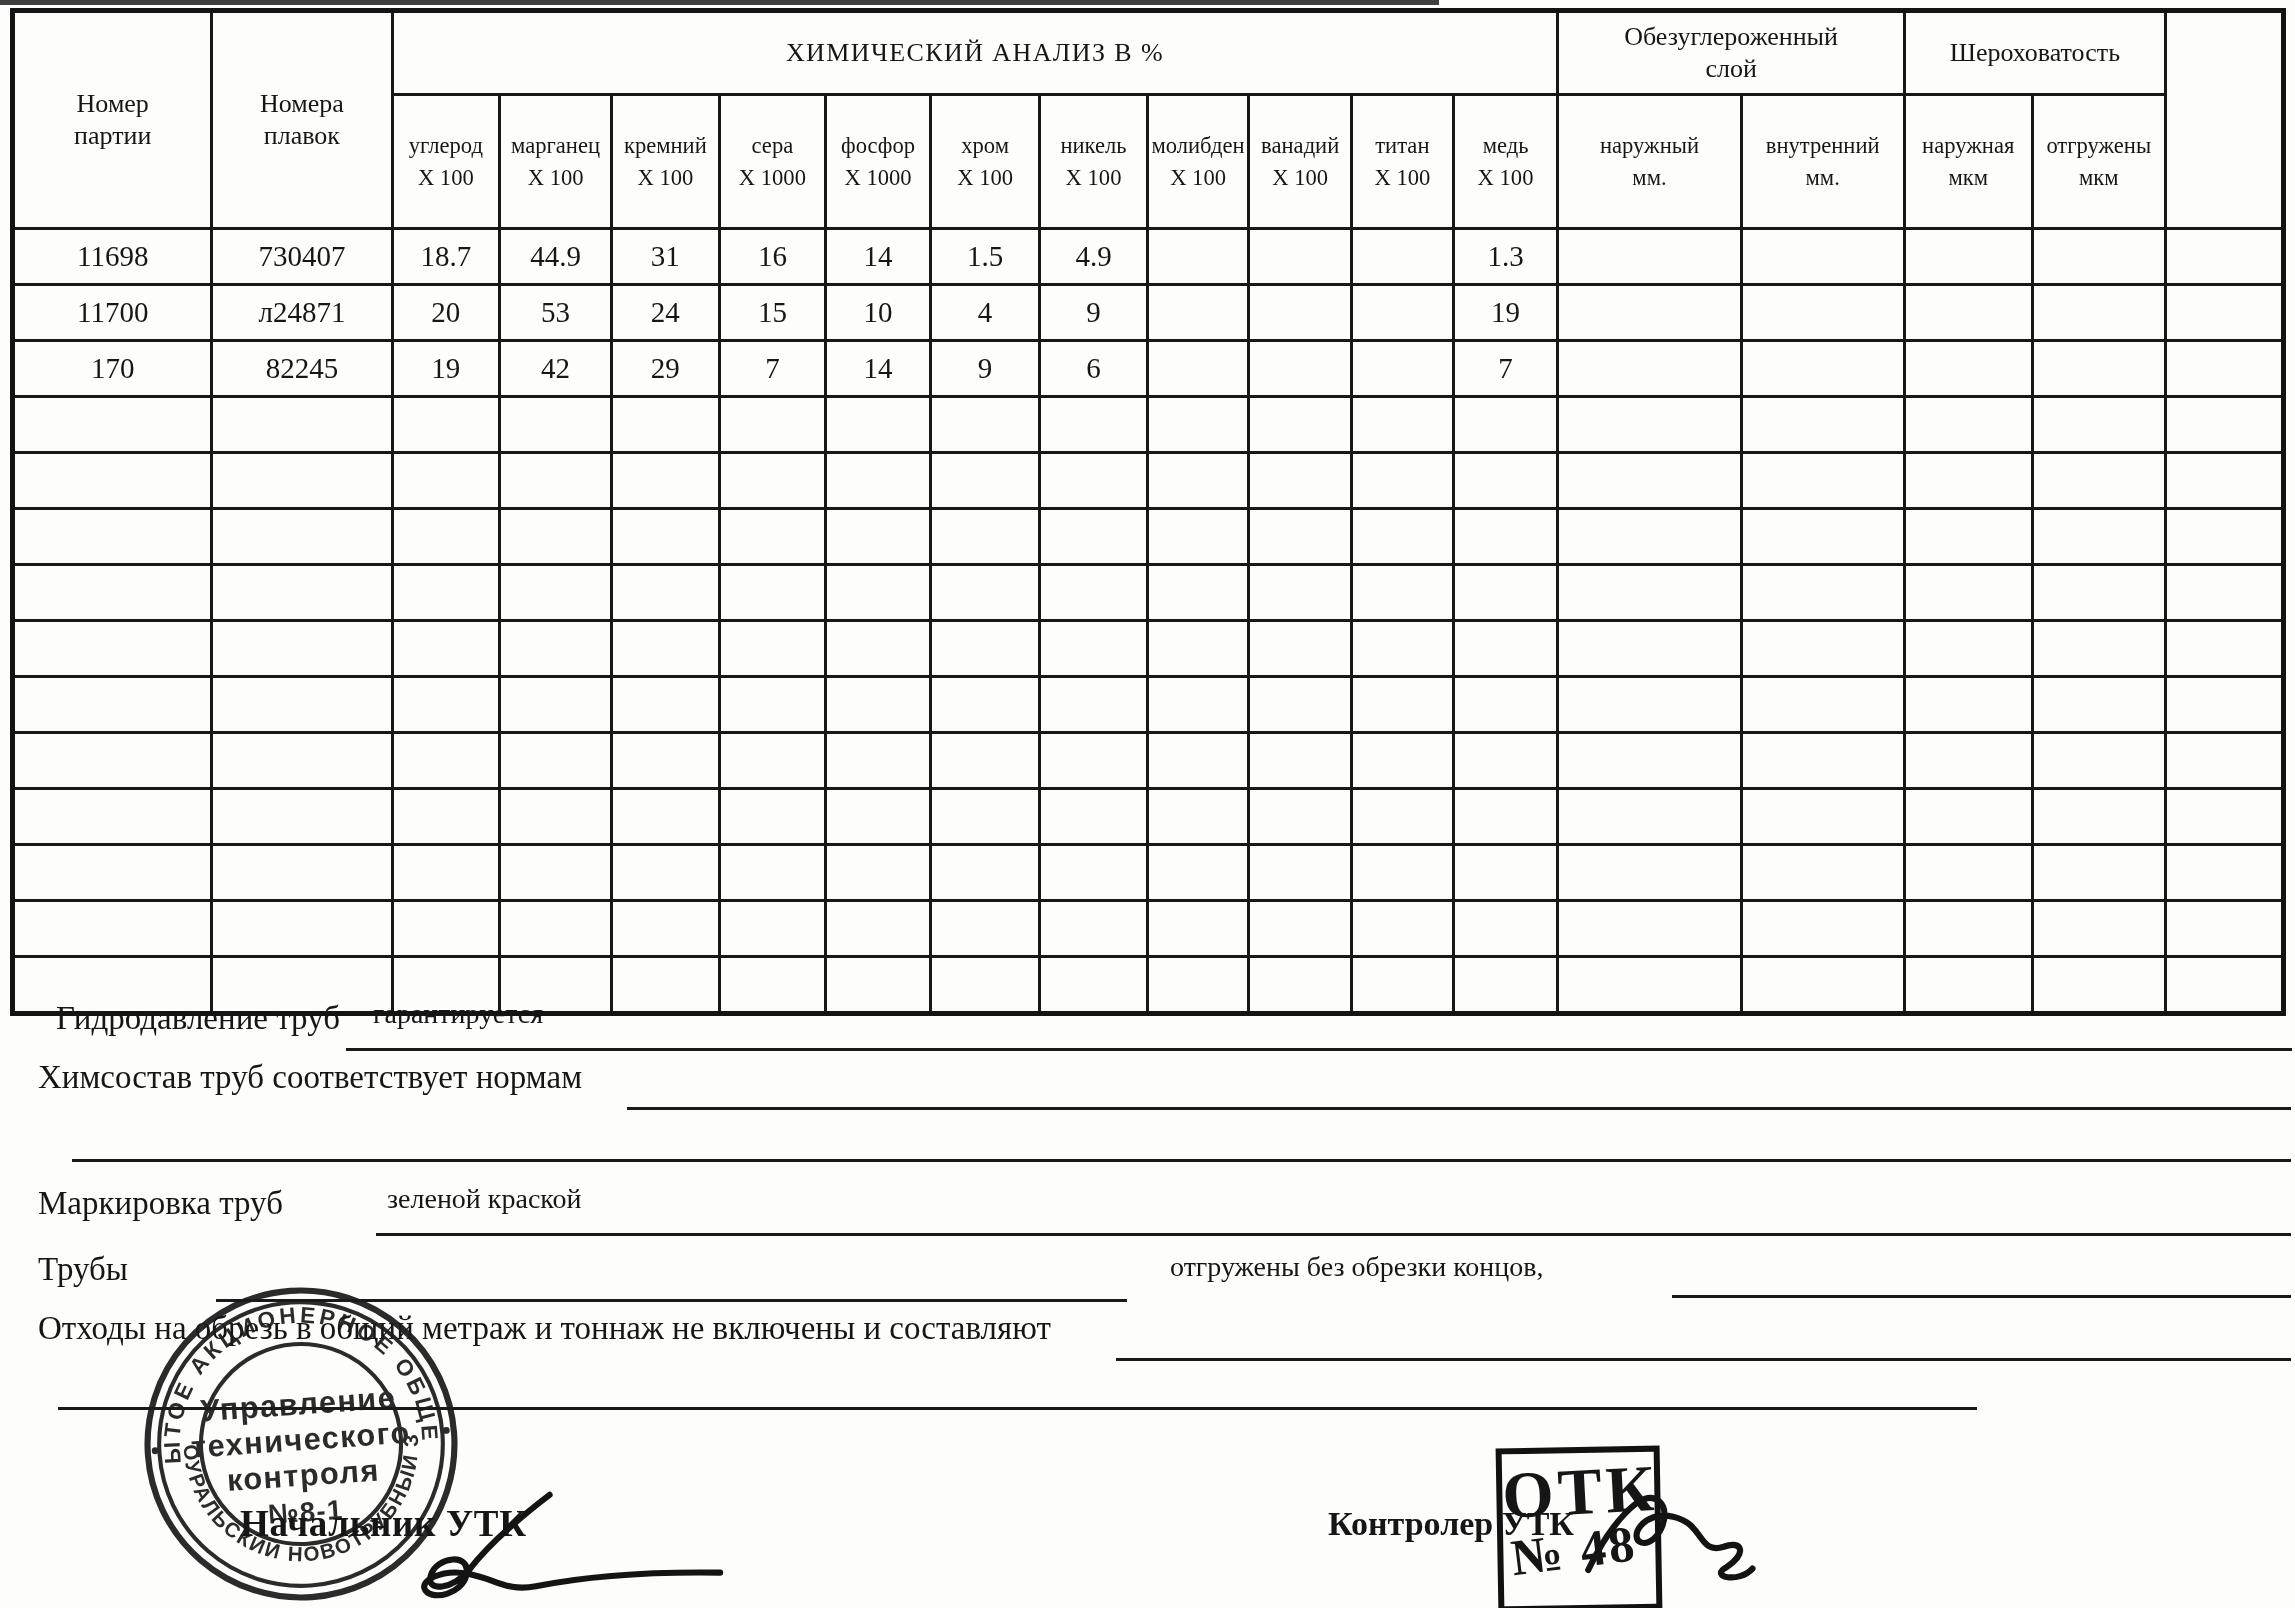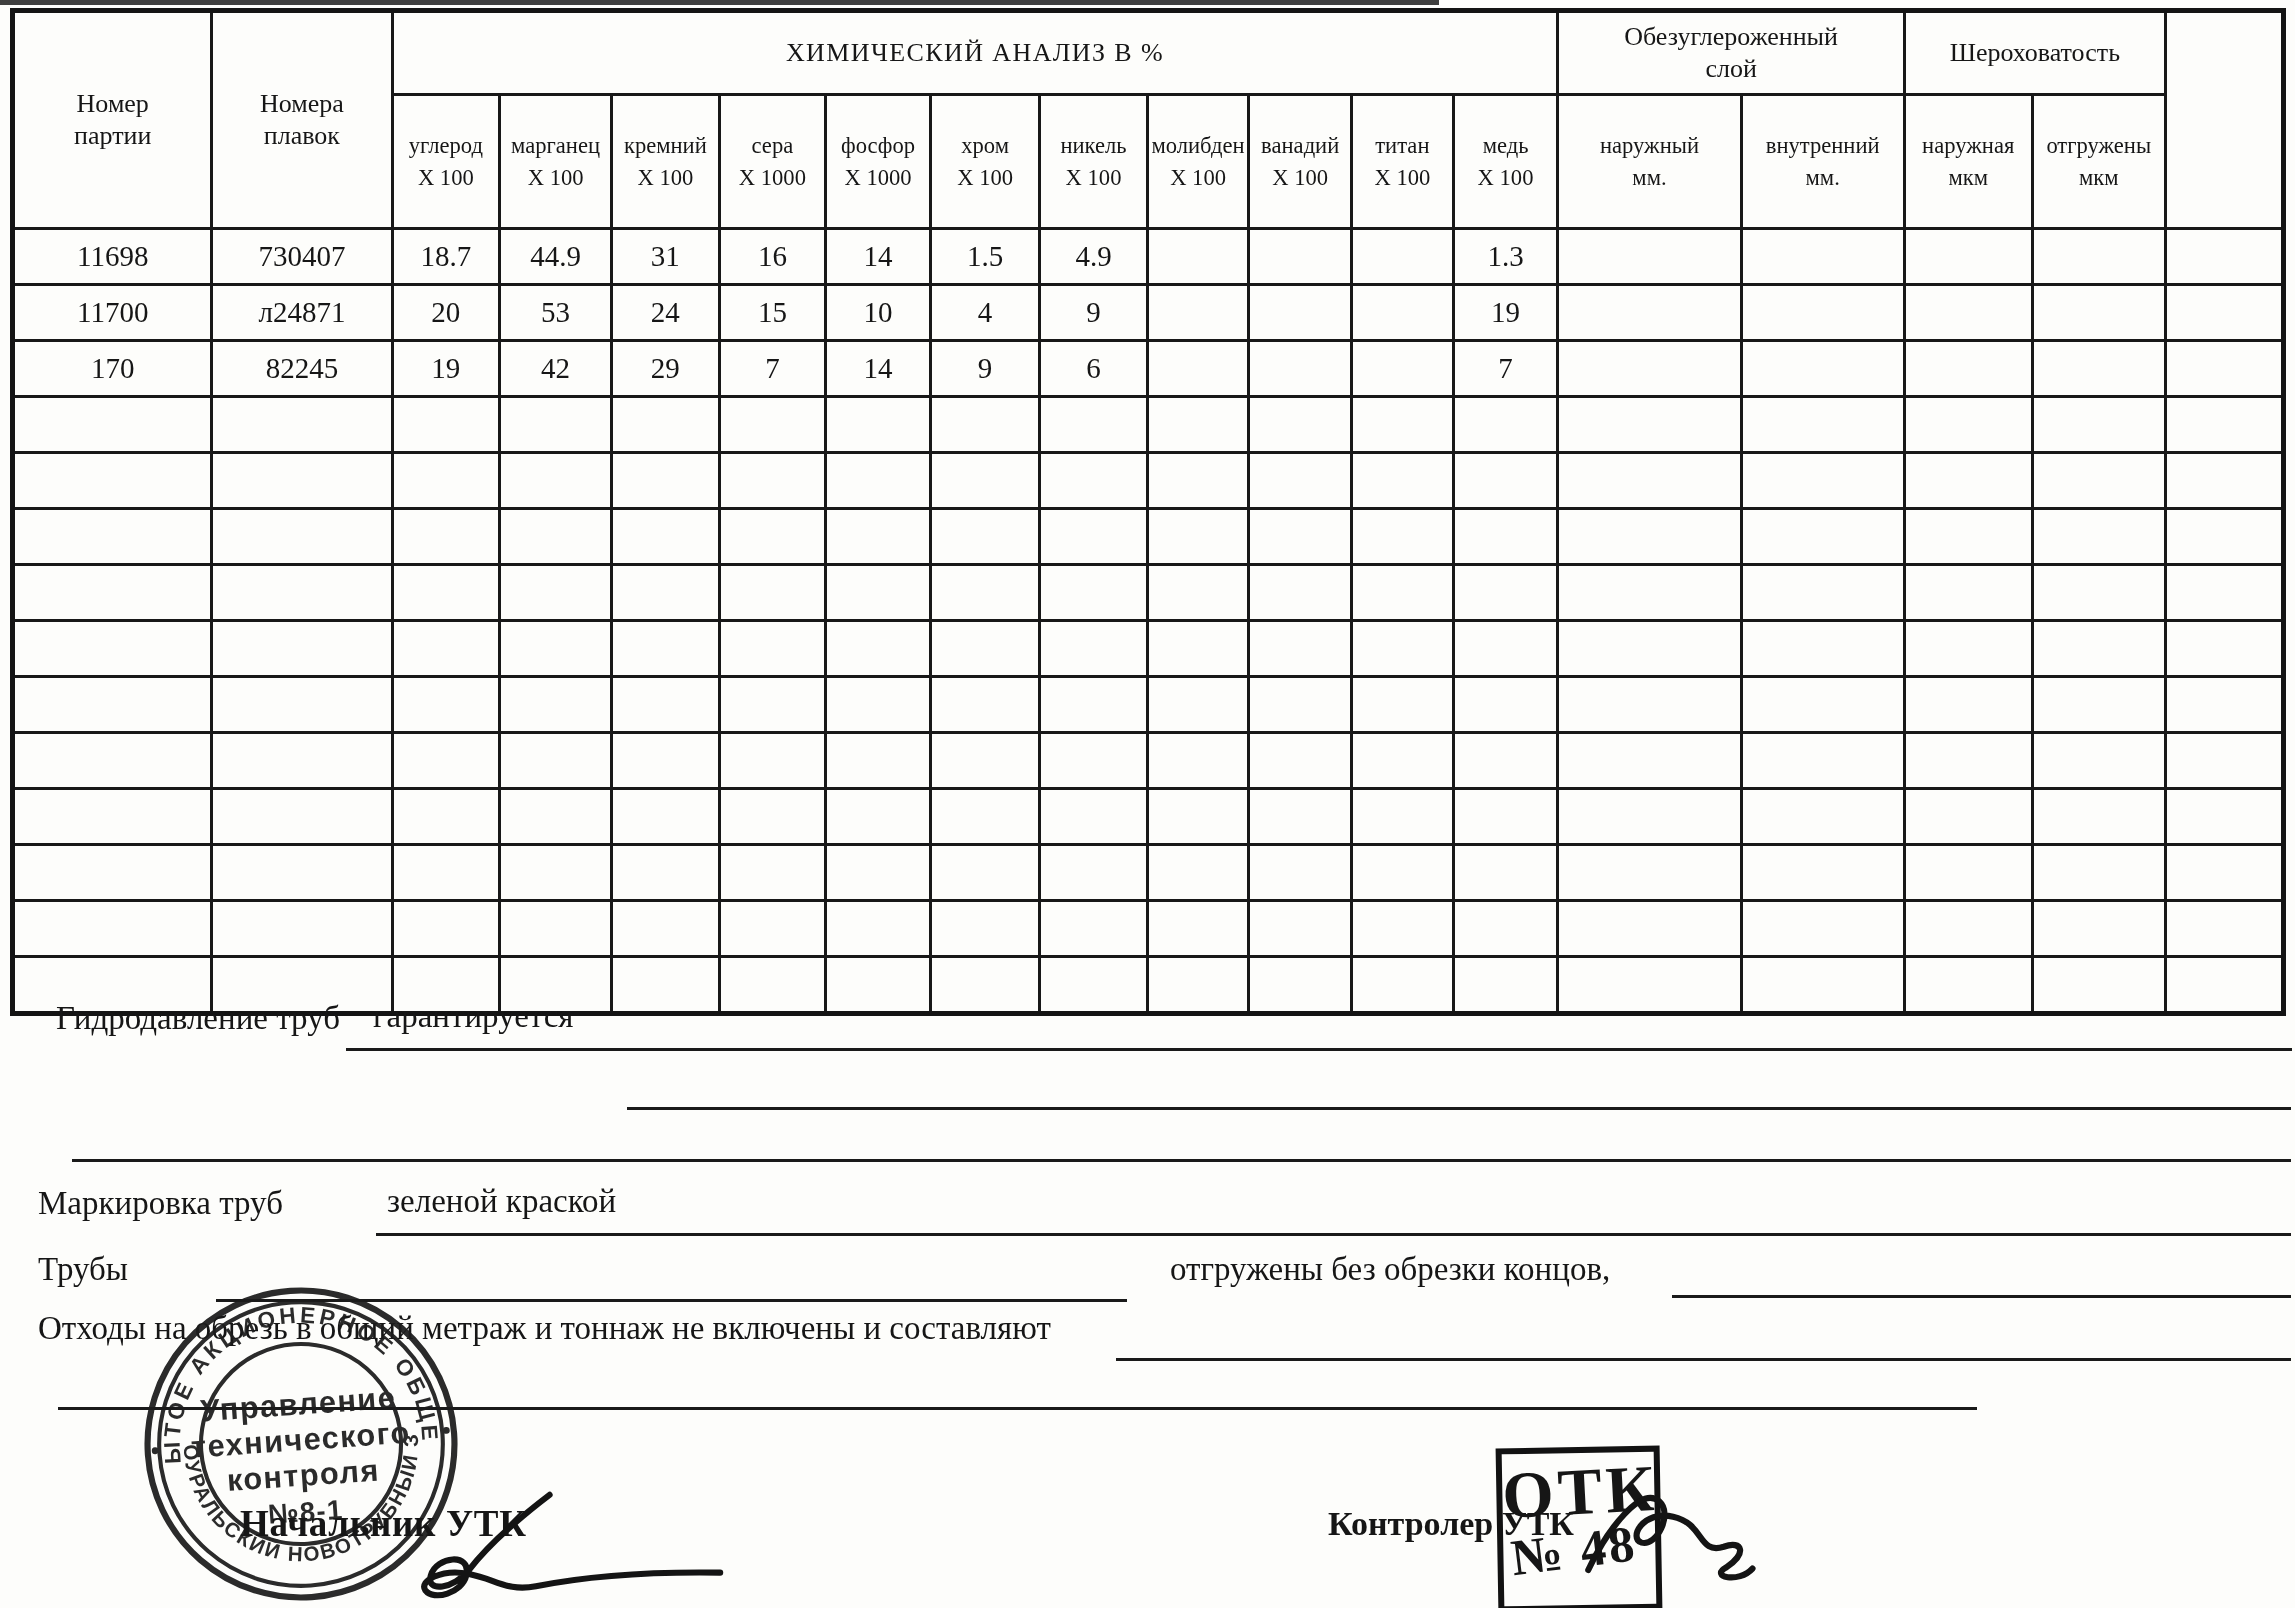--- a/index.html
+++ b/index.html
@@ -26,21 +26,21 @@
   .main thead tr.band1 { height:84px; }
   .main thead tr.band2 { height:134px; }
   .main thead th { font-size:26px; line-height:1.22; }
   .main thead .sub { font-size:22.6px; }
   .main thead .mult { display:block; margin-top:4px; }
   .main tbody td { height:53px; font-size:29px; }
   .chem-title { letter-spacing:1.4px; }
 
   
   .lbl { position:absolute; font-size:33px; white-space:nowrap; }
-  .val { position:absolute; font-size:33px; white-space:nowrap; }
+  .val { position:absolute; font-size:28px; white-space:nowrap; }
   .rule { position:absolute; height:0; border-top:3.4px solid #1a1a1a; }
 
   .sig-label { position:absolute; font-size:37px; font-weight:bold; white-space:nowrap; letter-spacing:0.7px; }
   .controller-label { position:absolute; font-size:34px; font-weight:bold; white-space:nowrap; }
 
   
   .round-stamp { position:absolute; left:140px; top:1283px; width:322px; height:322px; transform:rotate(-4deg); opacity:.93; }
   .round-stamp text { fill:#1c1c1c; }
   .ring-text { font-family:"Liberation Sans","DejaVu Sans",sans-serif; font-size:33px; font-weight:bold; letter-spacing:5px; }
   .center-text { font-family:"Liberation Sans","DejaVu Sans",sans-serif; font-size:45px; font-weight:bold; letter-spacing:2px; text-anchor:middle; }
@@ -447,20 +447,21 @@
           <td></td>
           <td></td>
         </tr>
       </tbody>
   </table>
 
   <div class="lbl" style="left:56px; top:1000px;">Гидродавление труб</div>
   <div class="val" style="left:373px; top:998px;">гарантируется</div>
   <div class="rule" style="left:346px; top:1048px; width:1946px;"></div>
 
+  <div class="lbl" style="left:38px; top:1059px;">Химсостав труб соответствует нормам</div>
   <div class="rule" style="left:627px; top:1107px; width:1664px;"></div>
 
   <div class="rule" style="left:72px; top:1159px; width:2219px;"></div>
 
   <div class="lbl" style="left:38px; top:1185px;">Маркировка труб</div>
   <div class="val" style="left:387px; top:1183px;">зеленой краской</div>
   <div class="rule" style="left:376px; top:1233px; width:1915px;"></div>
 
   <div class="lbl" style="left:38px; top:1251px;">Трубы</div>
   <div class="rule" style="left:216px; top:1299px; width:911px;"></div>

